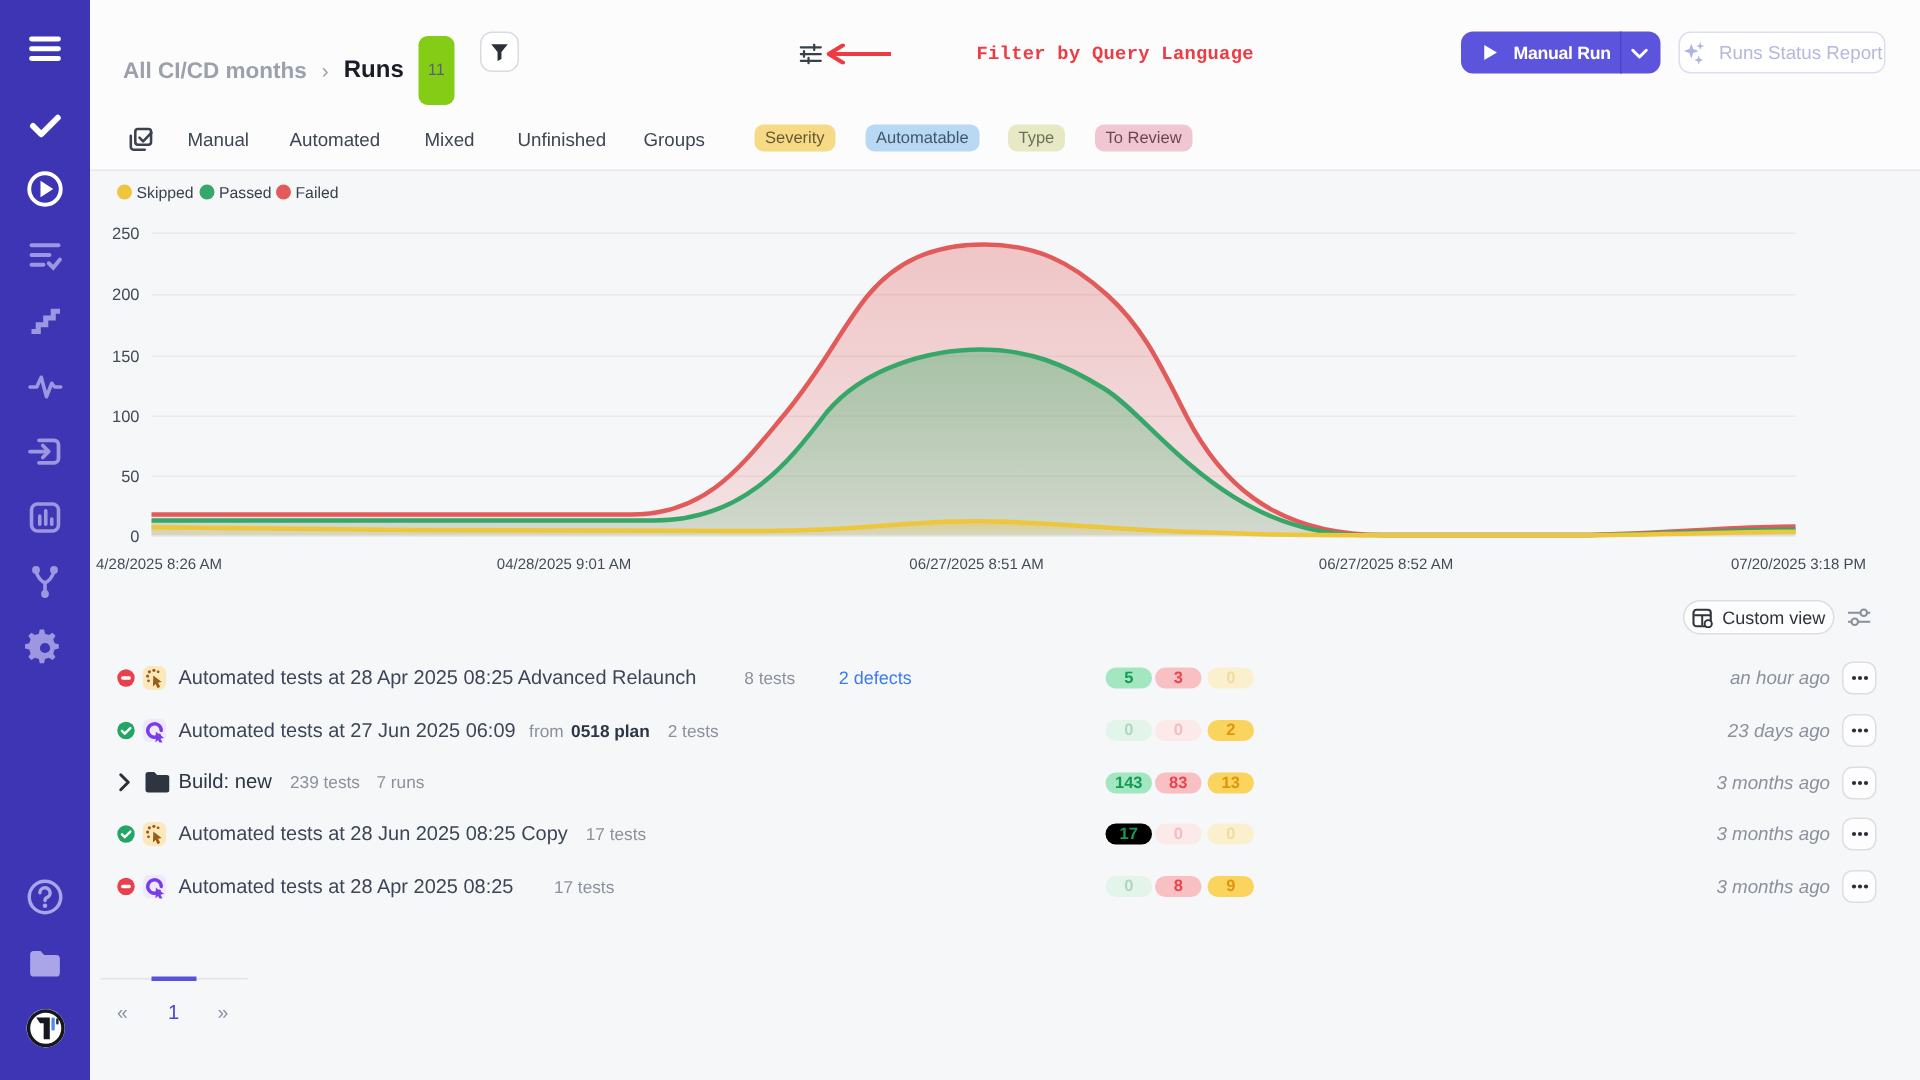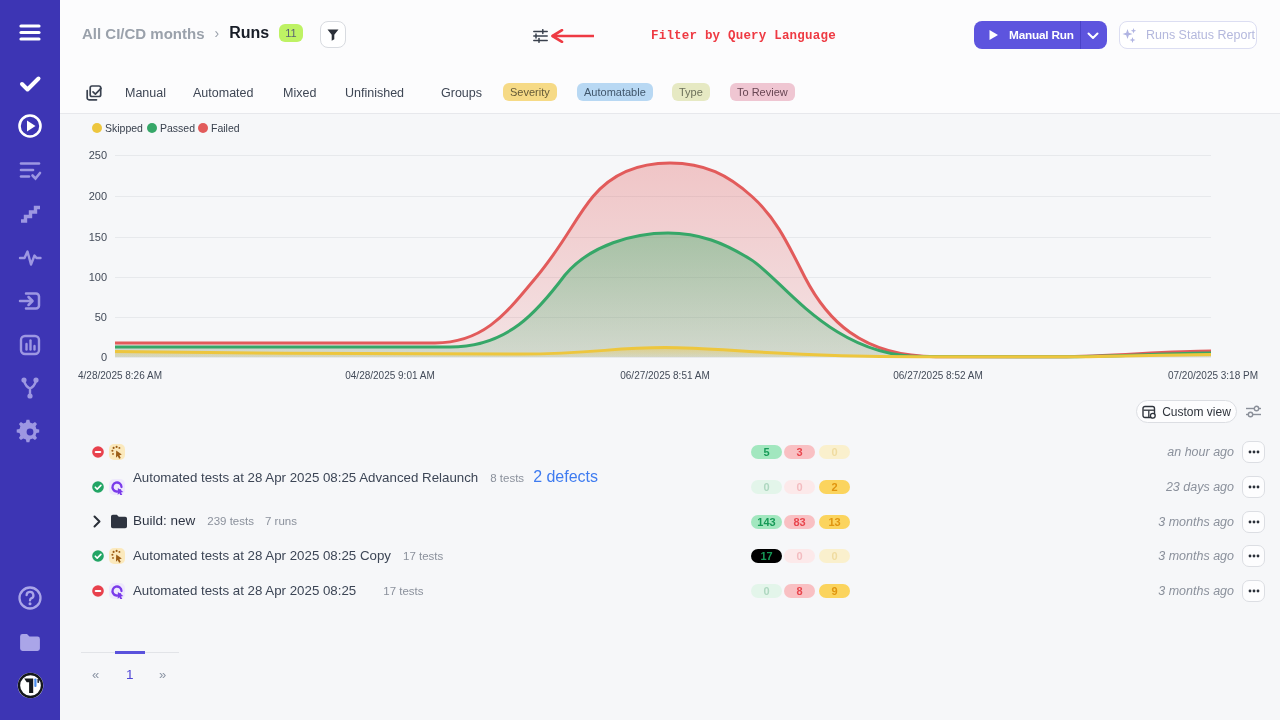--- a/index.html
+++ b/index.html
@@ -1,40 +1,40 @@
 <!DOCTYPE html>
 <html><head>
 <meta charset="utf-8">
 <style>
   * { margin:0; padding:0; box-sizing:border-box; }
   html,body { width:1280px; height:720px; overflow:hidden; font-family:"Liberation Sans", sans-serif; background:#f6f7f9; }
   .abs { position:absolute; }
   #sidebar { position:absolute; left:0; top:0; width:60px; height:720px; background:#3d35b4; z-index:5; }
   #header { position:absolute; left:60px; top:0; width:1220px; height:114px; background:#fcfcfd; border-bottom:1px solid #e7e8ec; z-index:2; }
-  #content { position:absolute; left:60px; top:115px; width:1220px; height:605px; background:#f6f7f9; z-index:1; }
+  #content { position:absolute; left:46px; top:115px; width:1220px; height:605px; background:#f6f7f9; z-index:1; }
 
   
   .crumb { color:#9aa1ab; font-size:15px; font-weight:600; }
   .crumb-sep { color:#9aa1ab; font-size:14px; }
   .crumb-cur { color:#181d27; font-size:16px; font-weight:700; }
-  .badge11 { background:#bef264; color:#596273; font-size:11px; font-weight:400; border-radius:6px; padding:3px 6px; }
+  .badge11 { background:#84cc16; color:#596273; font-size:11px; font-weight:400; border-radius:6px; padding:17px 6px; }
   .iconbtn { background:#fff; border:1px solid #d8dbe0; border-radius:8px; display:flex; align-items:center; justify-content:center; }
   .search { background:#fff; border:1px solid #d5d8de; border-radius:8px; display:flex; align-items:center; color:#9aa0aa; font-size:13.5px; }
   .redmono { color:#ee3a43; font-family:"Liberation Mono", monospace; font-weight:700; font-size:12.5px; letter-spacing:0.2px; white-space:nowrap; }
   .btn-primary { background:#5d54de; border-radius:8px; color:#fff; font-size:11.8px; letter-spacing:-0.2px; font-weight:700; white-space:nowrap; display:flex; align-items:center; }
   .btn-ghost { background:#fff; border:1px solid #dcdef2; border-radius:8px; color:#b4b8dd; font-size:12.5px; font-weight:500; white-space:nowrap; display:flex; align-items:center; justify-content:center; }
 
   
   .tab { color:#3e4654; font-size:12.5px; font-weight:500; }
   .pill { font-size:11px; font-weight:500; border-radius:6px; padding:3px 7px; }
 
   
   .rowtitle { color:#3d4656; font-size:13.3px; white-space:nowrap; }
   .rowmeta { color:#8b919c; font-size:11.5px; white-space:nowrap; }
-  .rowlink { color:#3e7bf0; font-size:16px; white-space:nowrap;margin-top:24px; }
+  .rowlink { color:#3e7bf0; font-size:12px; white-space:nowrap; }
   .cpill { width:31px; height:14px; border-radius:7px; font-size:11px; font-weight:700; text-align:center; line-height:14px; position:absolute; }
   .time { color:#8b919c; font-size:12.5px; text-align:right;font-style:italic; }
   .menubtn { position:absolute; width:23px; height:22px; background:#fdfdfe; border:1px solid #dcdee3; border-radius:7px; display:flex; align-items:center; justify-content:center; }
 </style>
 </head>
 <body>
 <div id="sidebar">
 <svg width="60" height="720" viewBox="0 0 60 720">
 
   <g stroke="#ffffff" stroke-width="3.2" stroke-linecap="round">
@@ -148,21 +148,21 @@
 
   <svg class="abs" style="left:25px; top:84px;" width="18" height="18" viewBox="0 0 18 18">
     <path d="M2.2 6.5 v7.5 a1.8 1.8 0 0 0 1.8 1.8 h7.5" stroke="#3a4250" stroke-width="1.7" fill="none" stroke-linecap="round"></path>
     <rect x="5.2" y="2" width="10.5" height="10.5" rx="1.8" stroke="#3a4250" stroke-width="1.7" fill="none"></rect>
     <path d="M8 7.8 l2.4 2.4 L16 4.4" stroke="#3a4250" stroke-width="1.7" fill="none" stroke-linecap="round" stroke-linejoin="round"></path>
   </svg>
   <span class="abs tab" style="left:65px; top:86px;">Manual</span>
   <span class="abs tab" style="left:133px; top:86px;">Automated</span>
   <span class="abs tab" style="left:223px; top:86px;">Mixed</span>
   <span class="abs tab" style="left:285px; top:86px;">Unfinished</span>
-  <span class="abs tab" style="left:381px; top:86px;">Groups</span>
+  <span class="abs tab" style="left:369px; top:86px;">Groups</span>
   <span class="abs pill" style="left:443px; top:83px; background:#f6da86; color:#655a38;">Severity</span>
   <span class="abs pill" style="left:517px; top:83px; background:#b8d8f3; color:#40566b;">Automatable</span>
   <span class="abs pill" style="left:612px; top:83px; background:#e6e9c3; color:#6c705a;">Type</span>
   <span class="abs pill" style="left:670px; top:83px; background:#efc6d2; color:#684653;">To Review</span>
 </div>
 <div id="content">
 <svg class="abs" style="left:0; top:0;" width="1220" height="275" viewBox="0 0 1220 275">
   <defs>
     <linearGradient id="gr" x1="0" y1="48" x2="0" y2="242" gradientUnits="userSpaceOnUse">
       <stop offset="0" stop-color="#e25b5b" stop-opacity="0.32"></stop>
@@ -246,21 +246,21 @@
   <rect width="16" height="16" rx="5" fill="#fbe9bd"></rect>
   <g fill="#9c5d16">
         <circle cx="4.6" cy="3.9" r="1.05"></circle>
         <circle cx="7.6" cy="2.9" r="1.05"></circle>
         <circle cx="10.4" cy="3.9" r="0.95"></circle>
         <circle cx="3.4" cy="6.7" r="1.05"></circle>
         <circle cx="4" cy="9.9" r="0.95"></circle>
       </g>
   <path d="M7.2 6.4 l5.6 4.2 -2.4 0.6 1.4 2.7 -1.7 0.85 -1.4 -2.7 -1.75 1.6 z" fill="#9c5d16"></path>
 </svg>
-<div class="abs" style="left:73px; top:329px; display:flex; align-items:baseline;">
+<div class="abs" style="left:73px; top:329px; display:flex; align-items:baseline;gap:20px;">
       <span class="rowtitle">Automated tests at 28 Apr 2025 08:25 Advanced Relaunch</span>
       <span class="rowmeta" style="margin-left:12px;">8 tests</span>
       <span class="rowlink" style="margin-left:9px;">2 defects</span>
     </div>
 <span class="cpill" style="left:691px; top:330px; background:#a2e7bf; color:#169a57;">5</span>
 <span class="cpill" style="left:724px; top:330px; background:#f9c0c3; color:#e8464e;">3</span>
 <span class="cpill" style="left:759px; top:330px; background:#faf0cd; color:#f0dca0;">0</span>
 <span class="abs time" style="left:1074px; top:330px; width:100px;">an hour ago</span>
 <div class="menubtn" style="left:1182px; top:326px;">
       <svg width="12" height="4" viewBox="0 0 12 4">
@@ -272,20 +272,26 @@
 
 <svg class="abs" style="left:31.5px; top:366px;" width="12" height="12" viewBox="0 0 12 12">
       <circle cx="6" cy="6" r="5.8" fill="#22a565"></circle>
       <path d="M3.3 6.2 l1.9 1.9 3.7 -3.7" stroke="#fff" stroke-width="1.6" fill="none" stroke-linecap="round" stroke-linejoin="round"></path>
     </svg>
 <svg class="abs" style="left:48.5px; top:364px;" width="16" height="16" viewBox="0 0 16 16">
   <rect width="16" height="16" rx="5" fill="#eee9fc"></rect>
   <path d="M11.2 11.2 a4.5 4.5 0 1 1 1.3 -3.2" stroke="#7a3bea" stroke-width="2.3" fill="none" stroke-linecap="round"></path>
   <path d="M8.9 8.9 l5.4 4 -2.3 0.6 1.3 2.5 -1.6 0.8 -1.3 -2.5 -1.7 1.55 z" fill="#7a3bea"></path>
 </svg>
+<div class="abs" style="left:73px; top:364px; display:flex; align-items:baseline;">
+      <span class="rowtitle">Automated tests at 27 Jun 2025 06:09</span>
+      <span class="rowmeta" style="margin-left:9px;">from</span>
+      <span style="margin-left:5px; color:#2e3544; font-size:11.5px; font-weight:700; white-space:nowrap;">0518 plan</span>
+      <span class="rowmeta" style="margin-left:12px;">2 tests</span>
+    </div>
 <span class="cpill" style="left:691px; top:365px; background:#e3f5ea; color:#aed7c0;">0</span>
 <span class="cpill" style="left:724px; top:365px; background:#fce9ea; color:#f3bcc0;">0</span>
 <span class="cpill" style="left:759px; top:365px; background:#fbd45e; color:#e0950f;">2</span>
 <span class="abs time" style="left:1074px; top:365px; width:100px;">23 days ago</span>
 <div class="menubtn" style="left:1182px; top:361px;">
       <svg width="12" height="4" viewBox="0 0 12 4">
         <circle cx="2" cy="2" r="1.4" fill="#2a2f38"></circle>
         <circle cx="6" cy="2" r="1.4" fill="#2a2f38"></circle>
         <circle cx="10" cy="2" r="1.4" fill="#2a2f38"></circle>
       </svg>
@@ -323,21 +329,21 @@
   <g fill="#9c5d16">
         <circle cx="4.6" cy="3.9" r="1.05"></circle>
         <circle cx="7.6" cy="2.9" r="1.05"></circle>
         <circle cx="10.4" cy="3.9" r="0.95"></circle>
         <circle cx="3.4" cy="6.7" r="1.05"></circle>
         <circle cx="4" cy="9.9" r="0.95"></circle>
       </g>
   <path d="M7.2 6.4 l5.6 4.2 -2.4 0.6 1.4 2.7 -1.7 0.85 -1.4 -2.7 -1.75 1.6 z" fill="#9c5d16"></path>
 </svg>
 <div class="abs" style="left:73px; top:433px; display:flex; align-items:baseline;">
-      <span class="rowtitle">Automated tests at 28 Apr 2025 08:25 Copy</span>
+      <span class="rowtitle">Automated tests at 28 Jun 2025 08:25 Copy</span>
       <span class="rowmeta" style="margin-left:12px;">17 tests</span>
     </div>
 <span class="cpill" style="left:691px; top:434px; background:#000000; color:#169a57;">17</span>
 <span class="cpill" style="left:724px; top:434px; background:#fce9ea; color:#f3bcc0;">0</span>
 <span class="cpill" style="left:759px; top:434px; background:#faf0cd; color:#f0dca0;">0</span>
 <span class="abs time" style="left:1074px; top:434px; width:100px;">3 months ago</span>
 <div class="menubtn" style="left:1182px; top:430px;">
       <svg width="12" height="4" viewBox="0 0 12 4">
         <circle cx="2" cy="2" r="1.4" fill="#2a2f38"></circle>
         <circle cx="6" cy="2" r="1.4" fill="#2a2f38"></circle>

